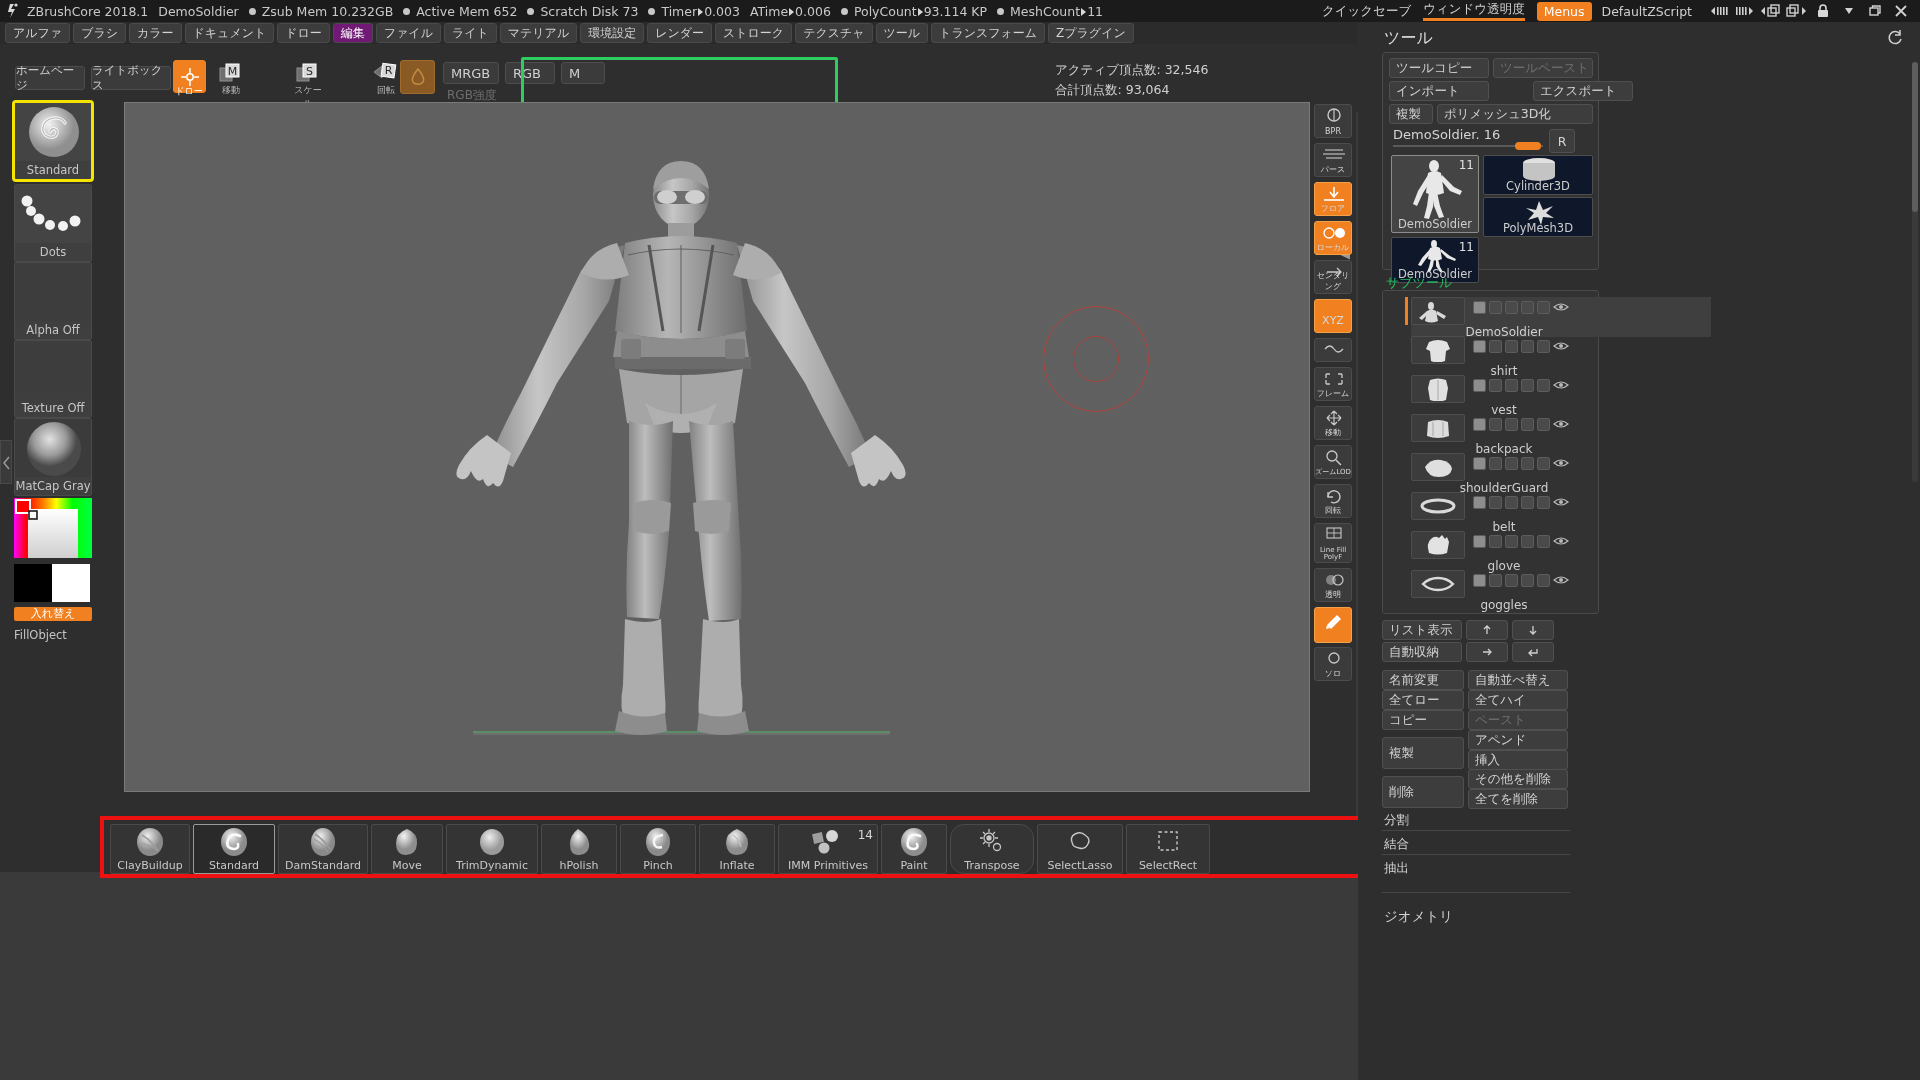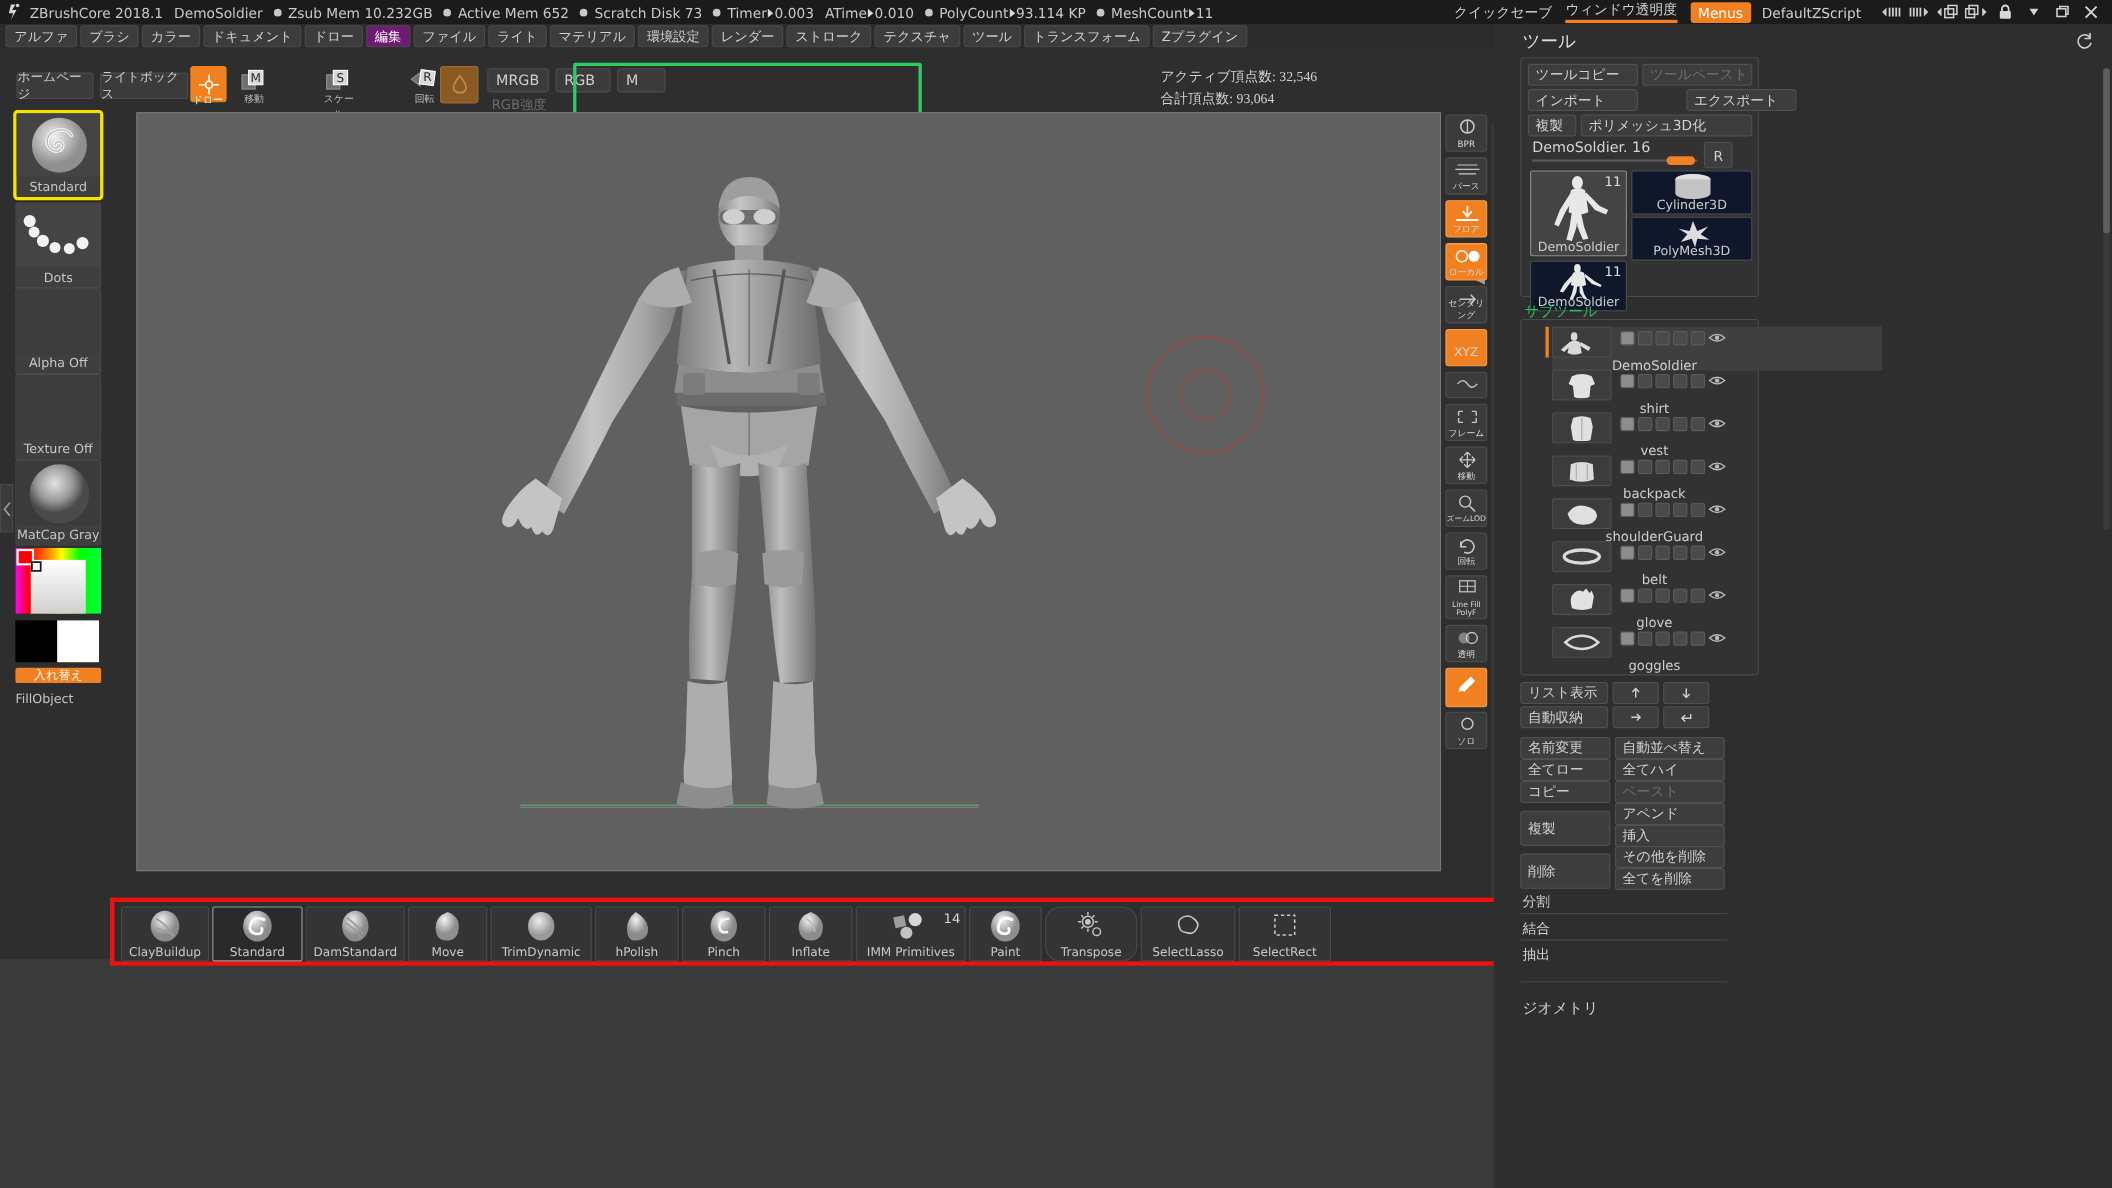--- a/index.html
+++ b/index.html
@@ -77,21 +77,21 @@
     left:521px; top:57px; width:317px; height:51px;
     border:3px solid #2ecc61; border-radius:2px; pointer-events:none;
   }
   .slider-wrap { position:absolute; height:22px; }
   .slider-wrap .s-label { position:absolute; left:4px; top:0px; font-size:12.5px; color:#d2d2d2; }
   .slider-wrap .s-track { position:absolute; left:0; bottom:3px; height:2px;
                           width:100%; background:#565656; }
   .slider-wrap .s-knob { position:absolute; bottom:0px; width:18px; height:8px;
                          background:#f08020; border-radius:4px; }
 
-  .vcount { position:absolute; font-size:12.5px; color:#d0d0d0;font-family:Liberation Serif, serif; }
+  .vcount { position:absolute; font-size:12.5px; color:#d0d0d0; }
 
   
   #leftcol { left:0; top:112px; width:104px; height:760px; background:#2e2e2e; }
   .lp-cell {
     position:absolute; left:14px; width:78px; background:#383838;
     border:1px solid #4a4a4a; border-radius:2px; overflow:hidden;
   }
   .lp-cell .thumb { width:100%; height:58px; background:#444; position:relative; overflow:hidden;}
   .lp-cell .name { height:18px; line-height:18px; text-align:center;
                    font-size:11.5px; color:#c6c6c6; background:#3f3f3f; }
@@ -206,21 +206,21 @@
       <path d="M5 2 L9 2 L6 7 L10 7 L5 16 L7 10 L3 10 Z" fill="#d8d8d8"></path>
       <circle cx="11" cy="3" r="1.6" fill="#d8d8d8"></circle>
     </svg>
   </span>
   <span class="tb-item">ZBrushCore 2018.1</span>
   <span class="tb-item">DemoSoldier</span>
   <span class="tb-item"><i class="tb-dot"></i><span>Zsub Mem 10.232GB</span></span>
   <span class="tb-item"><i class="tb-dot"></i><span>Active Mem 652</span></span>
   <span class="tb-item"><i class="tb-dot"></i><span>Scratch Disk 73</span></span>
   <span class="tb-item"><i class="tb-dot"></i><span>Timer</span><i class="tb-tri"></i><span>0.003</span></span>
-  <span class="tb-item"><span>ATime</span><i class="tb-tri"></i><span>0.010</span></span>
+  <span class="tb-item"><span>ATime</span><i class="tb-tri"></i><span>0.006</span></span>
   <span class="tb-item"><i class="tb-dot"></i><span>PolyCount</span><i class="tb-tri"></i><span>93.114 KP</span></span>
   <span class="tb-item"><i class="tb-dot"></i><span>MeshCount</span><i class="tb-tri"></i><span>11</span></span>
 
   <span id="tb-right">
     <span class="lbl">クイックセーブ</span>
     <span class="lbl" style="border-bottom:3px solid #f08020;">ウィンドウ透明度</span>
     <span class="menus-btn">Menus</span>
     <span class="zscript-lbl">DefaultZScript</span>
     <span class="tb-ico">
       <svg width="22" height="12">

